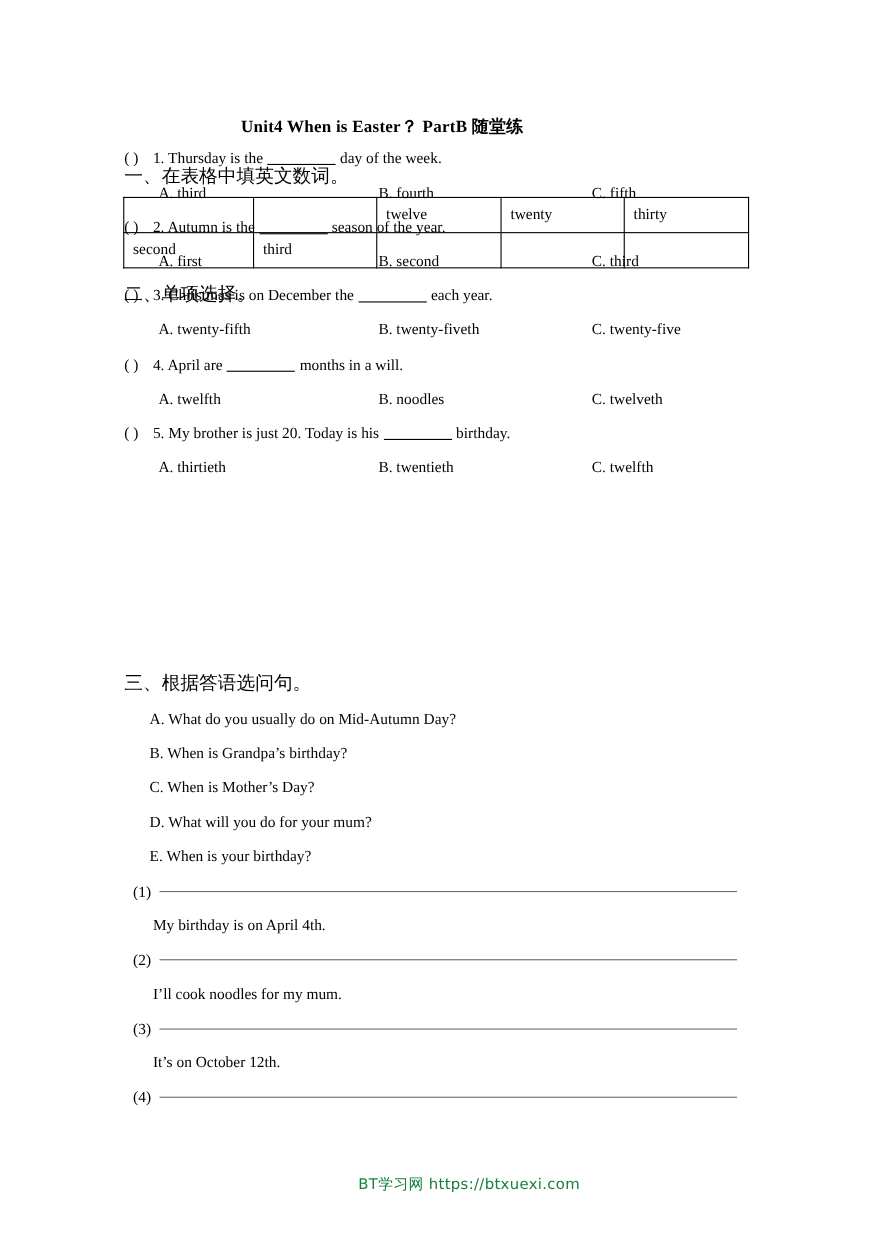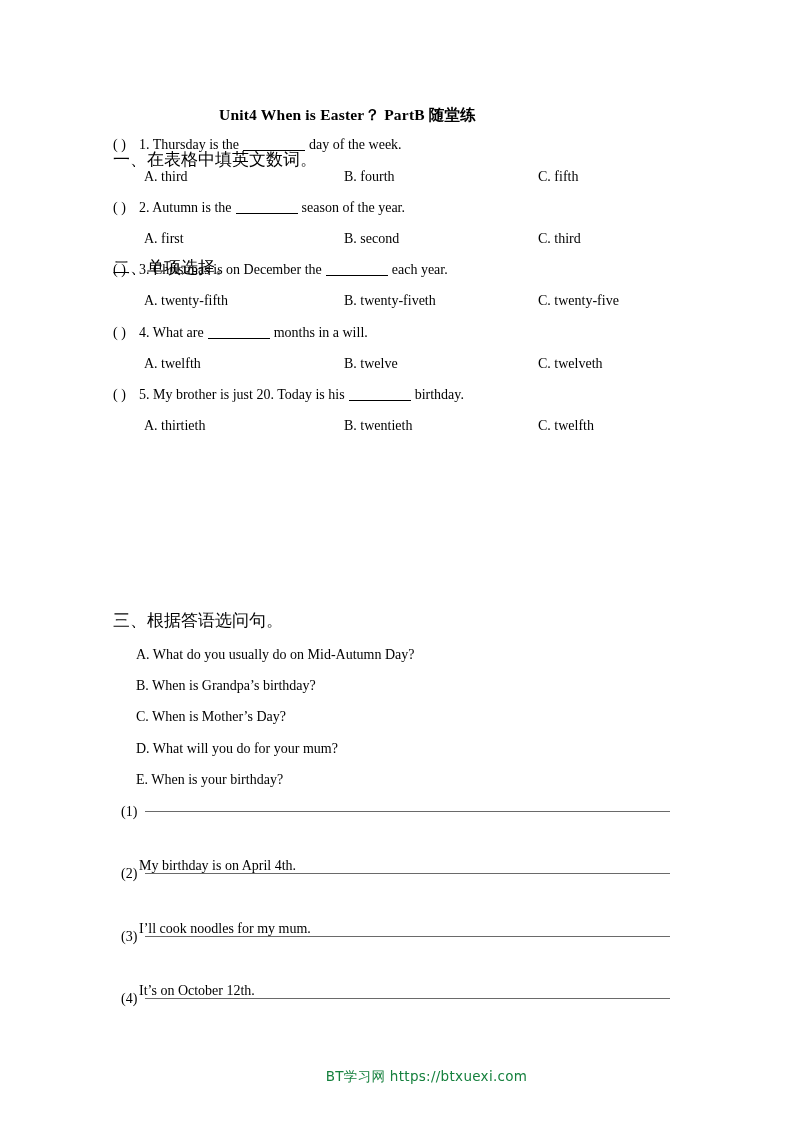--- a/index.html
+++ b/index.html
@@ -134,21 +134,20 @@
     display: inline-block;
     width: 525px;
     border-bottom: 1px solid #6a6a6a;
     vertical-align: 4px;
   }
   .answer-text {
     position: absolute;
     left: 139px;
     font-size: 14px;
     white-space: nowrap;
-    margin-top: 24px;
   }
 
   
   .watermark {
     position: absolute;
     left: 0;
     top: 1068px;
     width: 793px;
     text-align: center;
     font-family: "DejaVu Sans", "Liberation Sans", sans-serif;
@@ -160,20 +159,45 @@
 </style>
 </head>
 <body>
 
 <div class="page">
 
   <div class="doc-title">Unit4 When is Easter？ PartB 随堂练</div>
 
   <div class="section-heading" id="sec1-heading">一、在表格中填英文数词。</div>
 
+  <table class="num-table">
+    <colgroup>
+      <col class="c1">
+        <col class="c2">
+        <col class="c3">
+        <col class="c4">
+        <col class="c5">
+    </colgroup>
+    <tbody>
+      <tr>
+        <td></td>
+        <td></td>
+        <td>twelve</td>
+        <td>twenty</td>
+        <td>thirty</td>
+      </tr>
+      <tr>
+        <td>second</td>
+        <td>third</td>
+        <td></td>
+        <td></td>
+        <td></td>
+      </tr>
+    </tbody>
+  </table>
 
   <div class="section-heading" id="sec2-heading">二、单项选择。</div>
 
   <div class="mc-block">
 
     <div class="mc-question" style="top:137px">
       <span class="mc-paren">(   )</span><span>1.</span>
       <span>Thursday is the</span><span class="blank-inline"></span><span>day of the week.</span>
     </div>
     <div class="mc-options" style="top:169px">
@@ -197,25 +221,25 @@
       <span>Christmas is on December the</span><span class="blank-inline"></span><span>each year.</span>
     </div>
     <div class="mc-options" style="top:293px">
       <span class="opt opt-a">A. twenty-fifth</span>
       <span class="opt opt-b">B. twenty-fiveth</span>
       <span class="opt opt-c">C. twenty-five</span>
     </div>
 
     <div class="mc-question" style="top:325px">
       <span class="mc-paren">(   )</span><span>4.</span>
-      <span>What are</span><span class="blank-inline"></span><span>months in a will.</span>
+      <span>April are</span><span class="blank-inline"></span><span>months in a will.</span>
     </div>
     <div class="mc-options" style="top:356px">
       <span class="opt opt-a">A. twelfth</span>
-      <span class="opt opt-b">B. twelve</span>
+      <span class="opt opt-b">B. noodles</span>
       <span class="opt opt-c">C. twelveth</span>
     </div>
 
     <div class="mc-question" style="top:387px">
       <span class="mc-paren">(   )</span><span>5.</span>
       <span>My brother is just 20. Today is his</span><span class="blank-inline"></span><span>birthday.</span>
     </div>
     <div class="mc-options" style="top:418px">
       <span class="opt opt-a">A. thirtieth</span>
       <span class="opt opt-b">B. twentieth</span>

